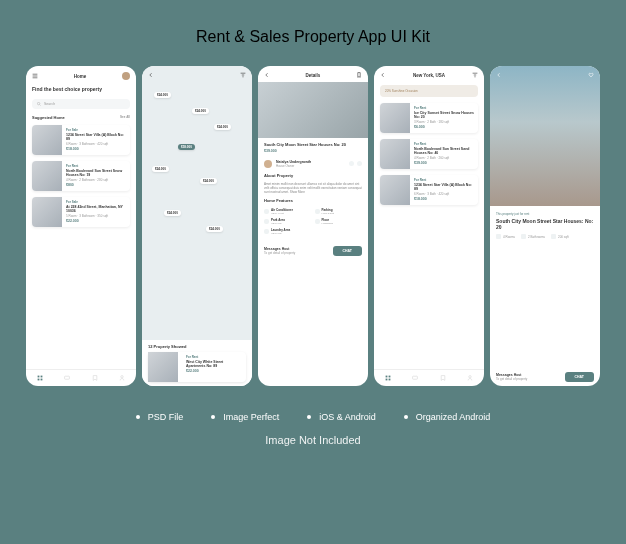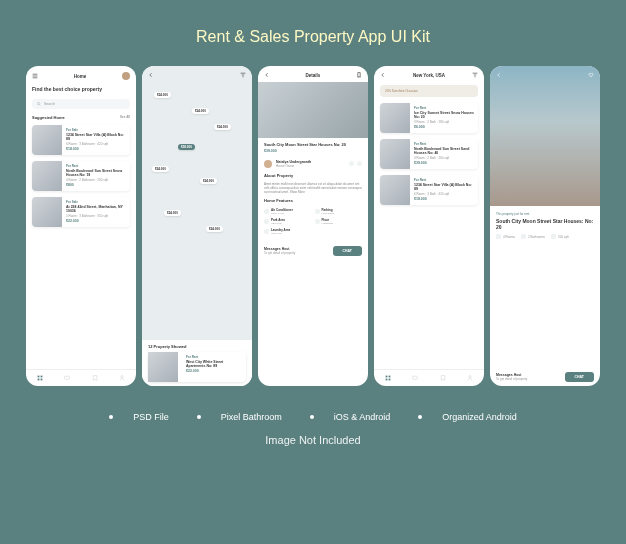--- a/index.html
+++ b/index.html
@@ -7,21 +7,21 @@
   width: 626px;
   height: 544px;
   background: #5a8080;
   font-family: -apple-system, BlinkMacSystemFont, 'Segoe UI', Arial, sans-serif;
   display: flex;
   flex-direction: column;
   align-items: center;
   overflow: hidden;
 }
 .title {
-  color: #fef9c3;
+  color: #000000;
   font-size: 16px;
   font-weight: 500;
   margin: 28px 0 20px;
 }
 .phones {
   display: flex;
   gap: 6px;
   padding: 0 18px;
 }
 .phone {
@@ -151,21 +151,21 @@
 .meta-item { display: flex; align-items: center; gap: 2px; font-size: 3px; color: #999; }
 .meta-item .micon { width: 5px; height: 5px; background: #eef2f3; border-radius: 1px; }
 .bullets {
   display: flex;
   justify-content: center;
   gap: 28px;
   margin: 26px 0 12px;
   font-size: 9px;
   color: #fff;
 }
-.bullet { display: flex; align-items: center; gap: 20px; }
+.bullet { display: flex; align-items: center; gap: 8px; }
 .dot { width: 4px; height: 4px; background: #fff; border-radius: 50%; }
 .disclaimer { color: #fff; font-size: 11px; opacity: 0.9; }
 .filter-icon { width: 6px; height: 6px; }
 svg { display: block; }
 </style>
 </head>
 <body>
 
 <div class="title">Rent &amp; Sales Property App UI Kit</div>
 
@@ -479,21 +479,21 @@
 
 </div>
 
 <div class="bullets">
   <div class="bullet">
       <span class="dot"></span>
       <span>PSD File</span>
     </div>
   <div class="bullet">
       <span class="dot"></span>
-      <span>Pixel Bathroom</span>
+      <span>Image Perfect</span>
     </div>
   <div class="bullet">
       <span class="dot"></span>
       <span>iOS &amp; Android</span>
     </div>
   <div class="bullet">
       <span class="dot"></span>
       <span>Organized Android</span>
     </div>
 </div>

